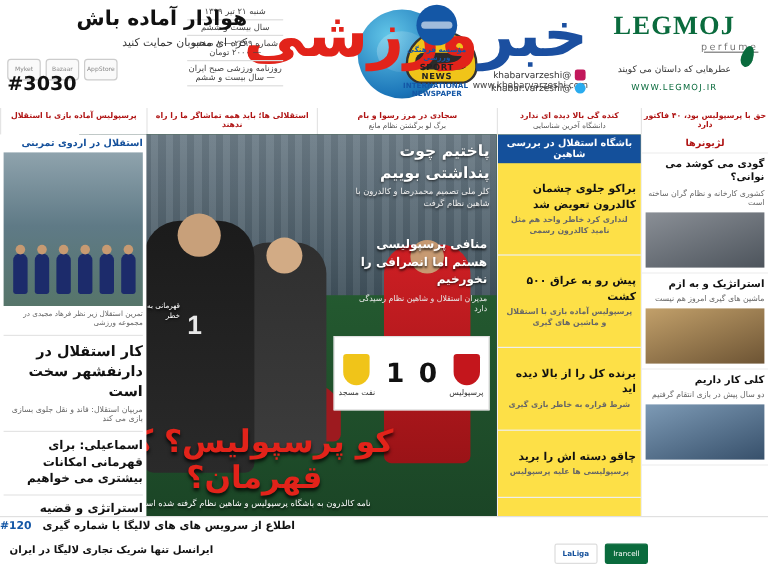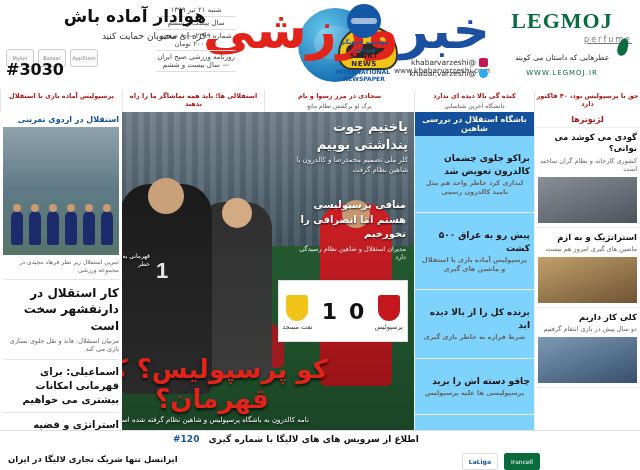--- a/index.html
+++ b/index.html
@@ -61,21 +61,21 @@
   .cR{right:0;width:106px;height:318px;background:#fff;border-left:1px solid #eee;}
   .cR-head{font-size:8px;color:#b01515;text-align:center;direction:rtl;padding:3px 2px;font-weight:bold;border-bottom:1px solid #eee;}
   .mini{border-bottom:1px solid #eee;padding:4px 3px;direction:rtl;}
   .mini-title{font-size:8.5px;font-weight:bold;color:#111;text-align:right;line-height:1.35;}
   .mini-sub{font-size:6.5px;color:#666;text-align:right;margin-top:2px;line-height:1.3;}
   .mini-photo{width:100%;height:46px;background:linear-gradient(160deg,#8a8f96,#4d545c);margin-top:3px;}
   .mini-photo.p2{background:linear-gradient(160deg,#c2a06a,#6d5434);}
   .mini-photo.p3{background:linear-gradient(160deg,#7d9ab5,#37506b);}
 
   
-  .cRB{right:106px;width:120px;height:318px;background:#7dd3fc;border-left:1px solid #eee;}
+  .cRB{right:106px;width:120px;height:318px;background:#fde047;border-left:1px solid #eee;}
   .blue-head{background:#14509b;color:#fff;font-size:8px;text-align:center;padding:3px 2px;direction:rtl;font-weight:bold;}
   .item{padding:16px 4px;border-bottom:1px solid #eee;direction:rtl;}
   .item-t{font-size:9px;font-weight:bold;color:#111;text-align:right;line-height:1.4;}
   .item-s{font-size:6.5px;color:#666;text-align:center;margin-top:2px;line-height:1.3;font-weight:bold;}
 
   
   .cC{right:226px;width:348px;height:318px;background:#0c1b2a;overflow:hidden;}
   .pitch{position:absolute;inset:0;background:linear-gradient(180deg,#2f6f3a 0%,#23582f 45%,#1b4526 100%);}
   .pitch:before{content:"";position:absolute;left:0;top:0;width:100%;height:42%;
       background:linear-gradient(180deg,#6d7d88,#41525d);}
@@ -118,21 +118,21 @@
   
   .score{position:absolute;right:232px;top:168px;width:128px;height:60px;background:#fff;border:1px solid #e0e0e0;}
   .score-row{display:flex;align-items:center;height:100%;}
   .sc-team{flex:1;text-align:center;font-size:6.5px;color:#333;direction:rtl;}
   .sc-crest{width:22px;height:26px;margin:3px auto 2px;background:#f0c419;border-radius:3px 3px 12px 12px;}
   .sc-crest.red{background:#c4161c;}
   .sc-num{font-size:22px;font-weight:bold;color:#111;padding:0 6px;}
 
   
   .footer{position:absolute;left:0;top:430px;width:640px;height:40px;background:#fff;border-top:1px solid #e0e0e0;}
-  .f-strip{position:absolute;left:0;top:0;width:592px;height:18px;text-align:center;direction:rtl;font-size:9px;font-weight:bold;color:#111;padding-top:3px;box-sizing:border-box;}
+  .f-strip{position:absolute;left:0;top:0;width:592px;height:18px;text-align:left;direction:rtl;font-size:9px;font-weight:bold;color:#111;padding-top:3px;box-sizing:border-box;}
   .f-num{color:#1457a6;direction:ltr;display:inline-block;margin-right:6px;}
   .f-row{position:absolute;left:0;top:20px;width:548px;height:20px;}
   .spons{position:absolute;right:8px;top:2px;display:flex;gap:6px;align-items:center;}
   .sp{height:15px;padding:0 6px;border:1px solid #ddd;border-radius:2px;font-size:6px;color:#555;display:flex;align-items:center;}
   .sp.green{background:#0a6b3d;color:#fff;border-color:#0a6b3d;}
   .sp.liga{color:#14509b;font-weight:bold;}
   .f-text{position:absolute;left:8px;top:3px;font-size:8.5px;color:#111;direction:rtl;font-weight:bold;}
 </style>
 </head>
 <body>

